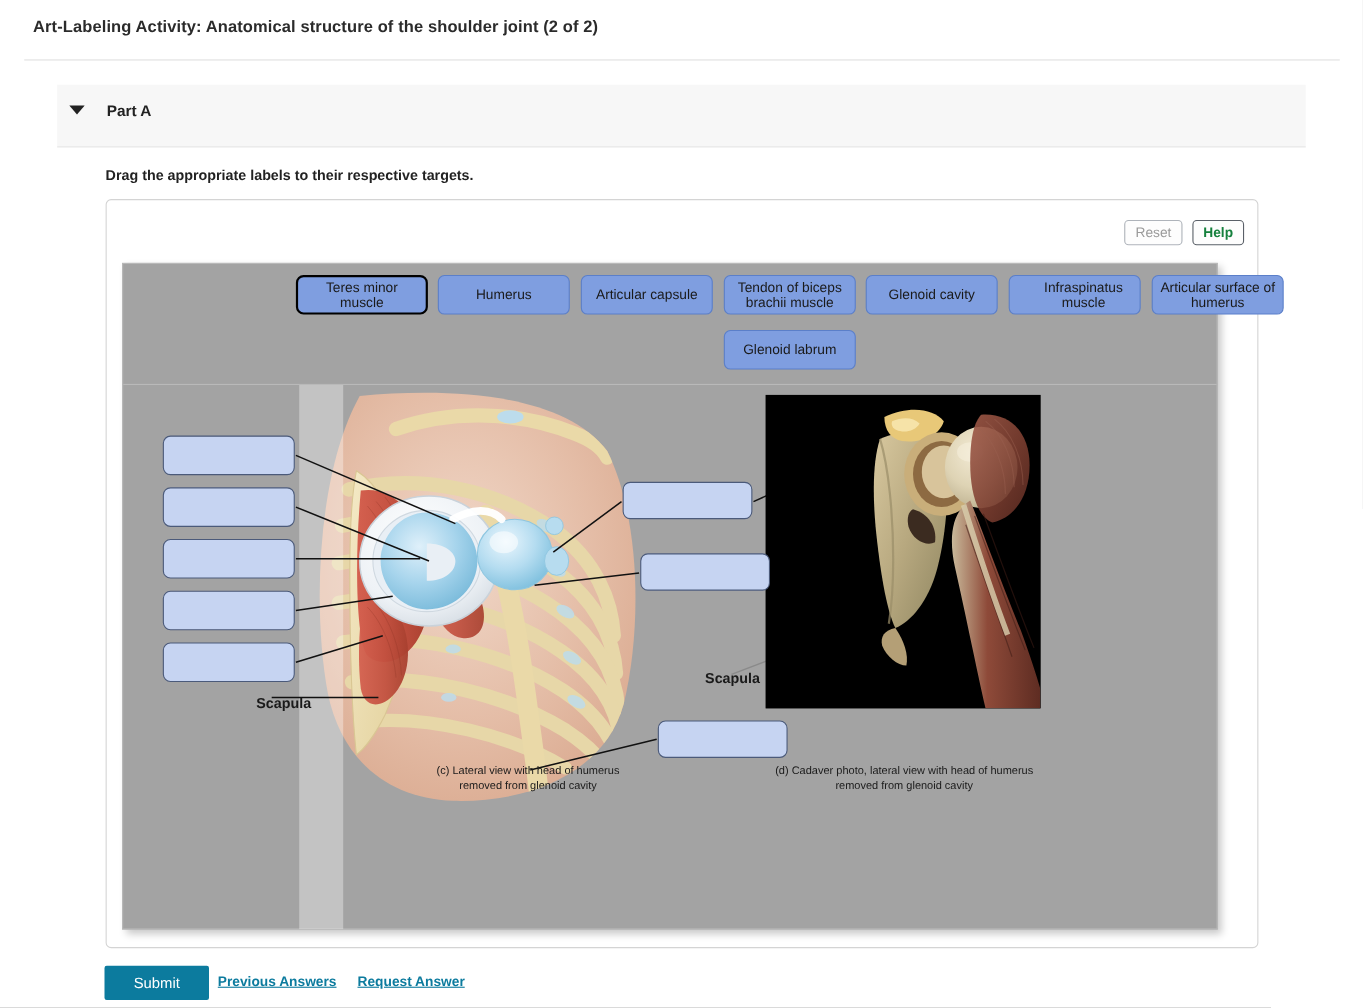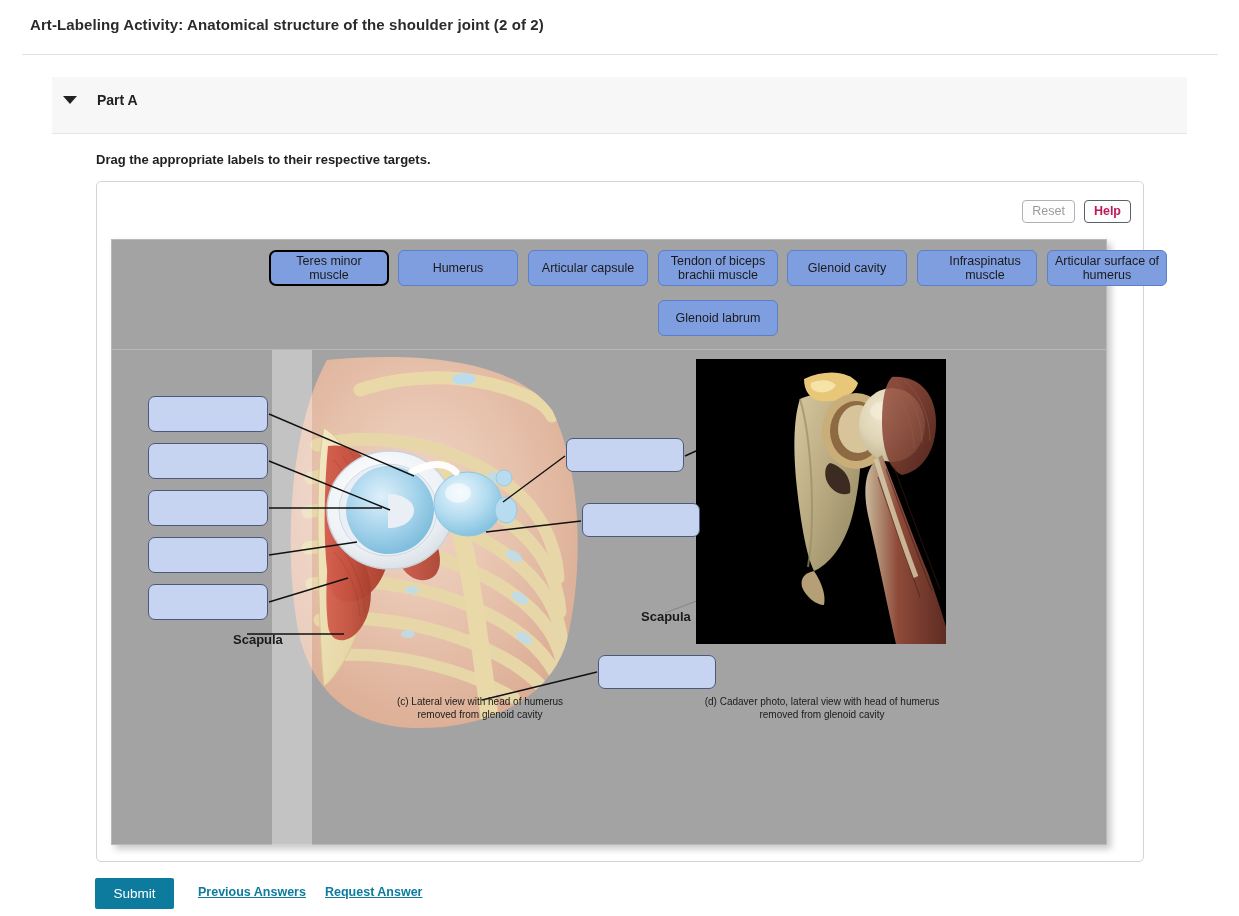--- a/index.html
+++ b/index.html
@@ -57,21 +57,21 @@
   .tool-btns { position:absolute; right:12px; top:18px; display:flex; gap:9px;padding-left:28px; }
   .tool-btn {
     min-width:44px; height:23px; padding:0 9px;
     background:#fdfdfd;
     border:1px solid #8b9199; border-radius:4px;
     font-family:"Liberation Sans", sans-serif;
     font-size:12.5px; line-height:21px; text-align:center;
     cursor:pointer;
   }
   .tool-btn.disabled { color:#9a9a9a; border-color:#aeb3ba; }
-  .tool-btn.active { color:#be185d; font-weight:bold; border-color:#5a6068; }
+  .tool-btn.active { color:#15803d; font-weight:bold; border-color:#5a6068; }
 
   
   .drag-frame {
     position:absolute; left:14px; top:57px; width:996px; height:606px;
     background:#a3a3a3;
     border:1px solid #b9b9b9;
     box-shadow:4px 4px 7px rgba(0,0,0,0.22);
   }
   .bank-divider {
     position:absolute; left:0; top:109px; width:100%; height:1px; background:#b9b9b9;
@@ -125,21 +125,21 @@
 
   
   .cadaver {
     position:absolute; left:584px; top:9px; width:250px; height:285px;
     background:#000;
     overflow:hidden;
   }
 
   
   .submit-btn {
-    position:absolute; left:95px; top:878px; width:79px; height:31px;
+    position:absolute; left:95px; top:878px; width:95px; height:31px;
     background:#0c7b9e; border:none; border-radius:2px;
     color:#fff; font-size:13.5px; font-family:"Liberation Sans", sans-serif;
     cursor:pointer;
   }
   .link-action {
     position:absolute; top:885px;
     color:#0c7b9e; font-size:12.5px; font-weight:bold;
     text-decoration:underline; cursor:pointer;
     font-family:"Liberation Sans", sans-serif;
   }

